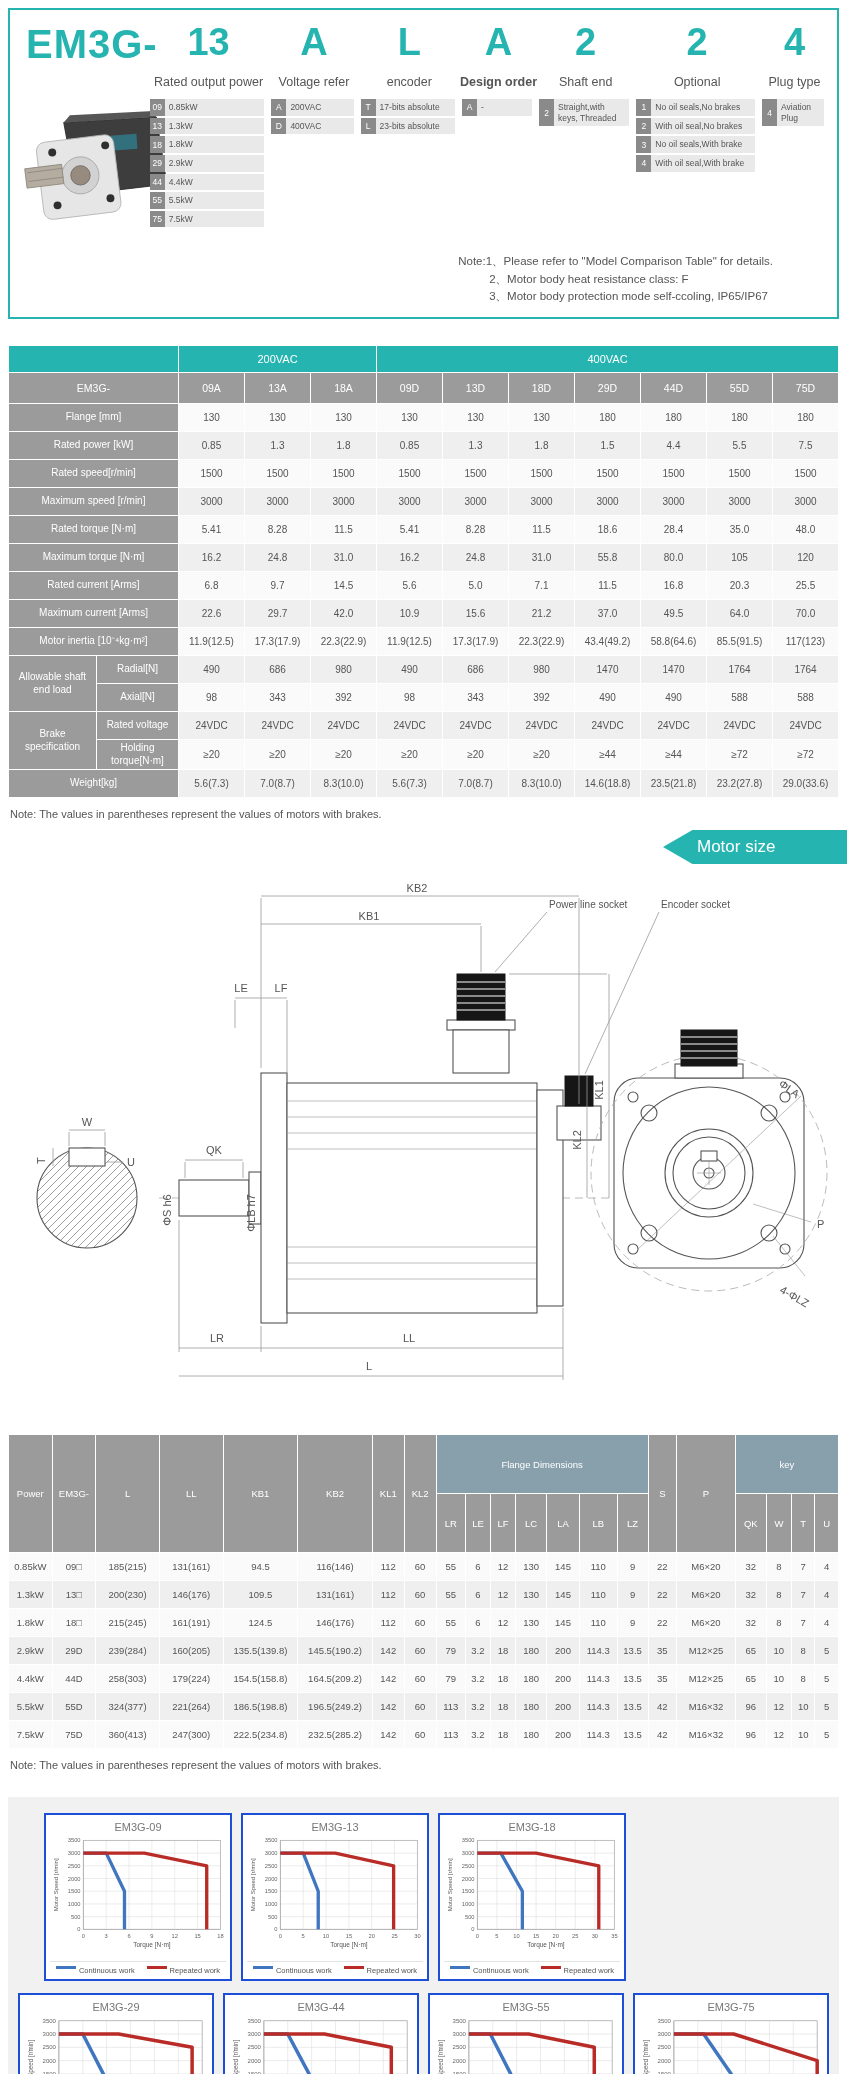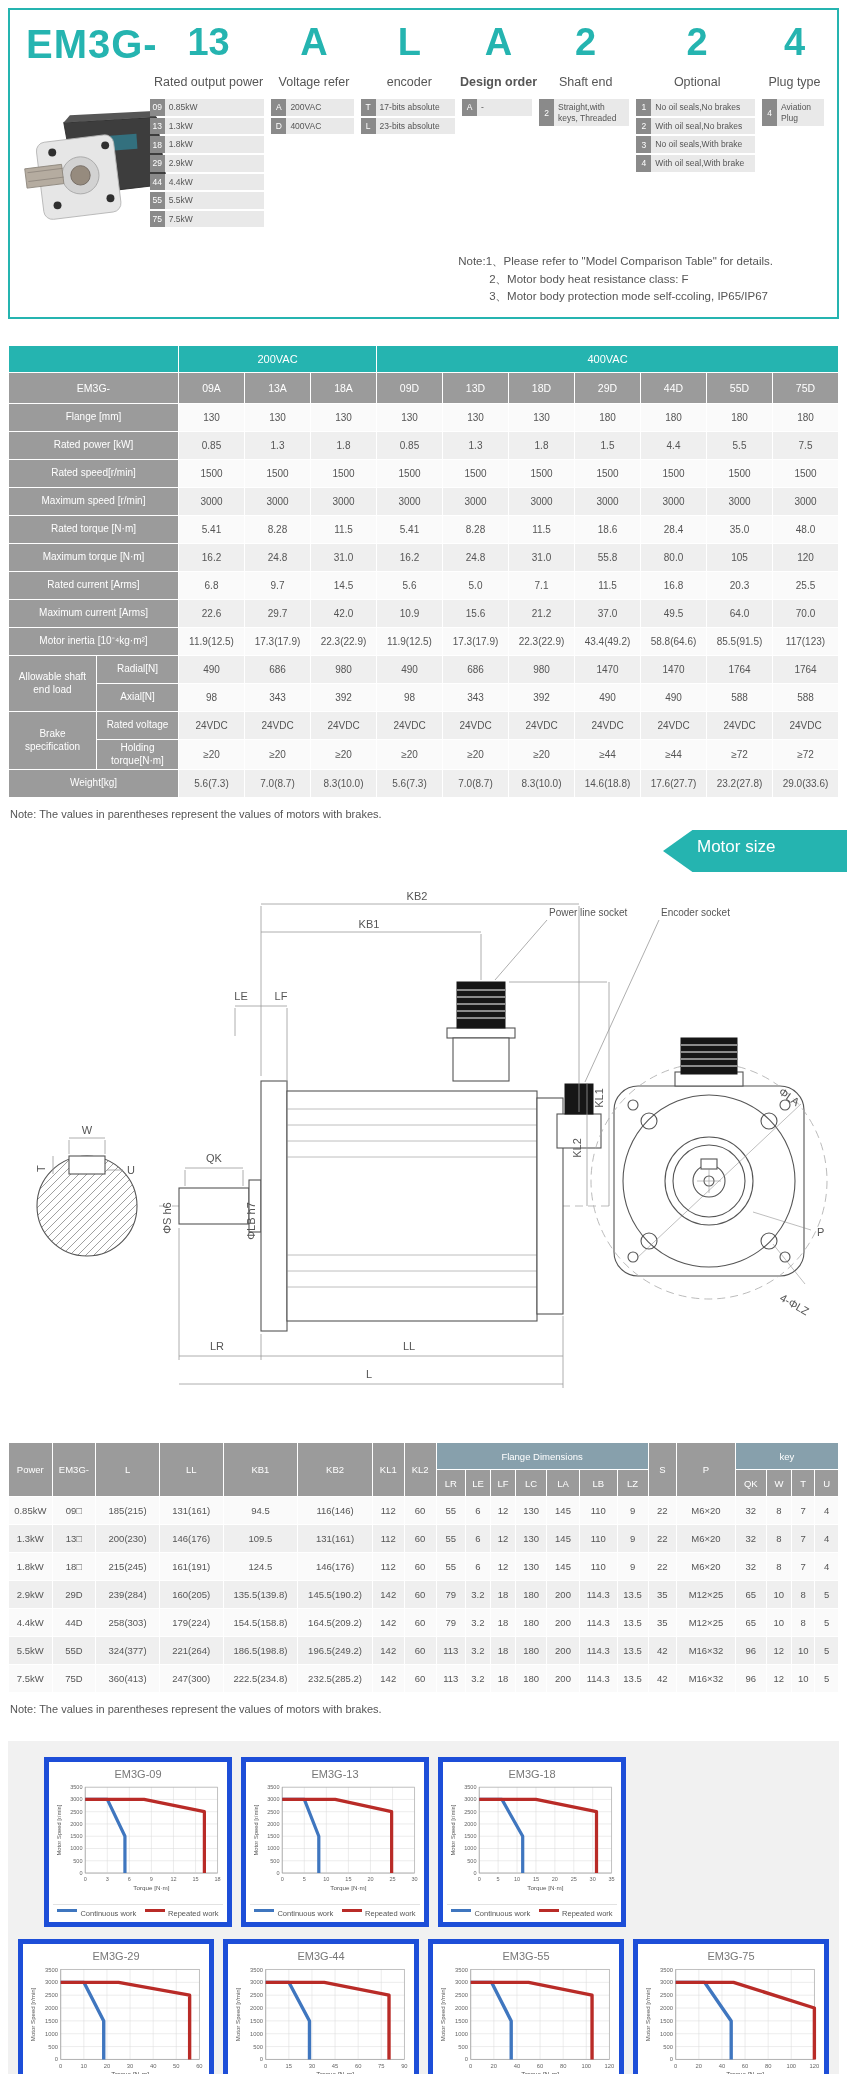--- a/index.html
+++ b/index.html
@@ -19,45 +19,45 @@
   .model-notes .ind{padding-left:31px;}
   
   .spec-wrap,.dim-wrap{margin:26px 8px 0;}
   table{border-collapse:collapse;width:100%;table-layout:fixed;}
   th,td{border:1px solid #fff;font-weight:normal;padding:0;}
   th.teal{background:#25b4b0;color:#fff;font-size:11px;height:26px;}
   th.ghead{background:#9b9b9b;color:#fff;font-size:10.5px;height:30px;}
   td.glabel{background:#9b9b9b;color:#fff;font-size:10px;text-align:center;padding:2px 3px;line-height:1.25;}
   td.val{font-size:10px;color:#555;text-align:center;height:27px;background:#fafafa;}
   #spec-table tbody tr:nth-child(even) td.val{background:#efefef;}
-  #dim-table th{font-size:9.5px;background:#9b9b9b;color:#fff;height:22px;padding:2px 1px;}
+  #dim-table th{font-size:9.5px;background:#9b9b9b;color:#fff;height:22px;padding:18px 1px;}
   #dim-table th.tinted{background:#87a0ac;}
   #dim-table td{font-size:9.5px;color:#555;text-align:center;height:27px;background:#fafafa;}
   #dim-table tbody tr:nth-child(even) td{background:#efefef;}
   .tnote{font-size:11px;color:#555;margin:10px 0 0 2px;}
   
   .diagram-sec{margin:10px 0 0;}
-  .ribbon{width:150px;height:42px;line-height:34px;background:#25b4b0;color:#fff;font-size:17px;
+  .ribbon{width:150px;height:34px;line-height:34px;background:#25b4b0;color:#fff;font-size:17px;
           padding-left:34px;margin-left:auto;margin-right:0;
           clip-path:polygon(0 50%,16% 0,100% 0,100% 100%,16% 100%);}
   svg.tech{display:block;width:830px;margin:4px auto 0;}
   .ln{stroke:#555;stroke-width:1.1;fill:none;}
   .fw{fill:#fff;stroke:#555;stroke-width:1.1;}
   .blk{fill:#161616;stroke:#161616;}
   .rib{stroke:#fff;stroke-width:1;}
   .thin{stroke:#888;stroke-width:0.55;}
   .dim{stroke:#999;stroke-width:0.8;fill:none;}
   .dash{stroke:#aaa;stroke-width:0.8;stroke-dasharray:8 5;fill:none;}
   text.dimt{font-size:11px;fill:#555;}
   text.sock{font-size:10px;fill:#555;}
   
   .charts-panel{background:#f1f1f1;margin:26px 8px 8px;padding:16px 10px 12px;}
   .charts-row{display:flex;gap:9px;}
   .row1{padding-left:26px;margin-bottom:12px;}
-  .chart-card{background:#fff;border:5px solid #1d4ed8;flex:none;width:188px;padding:4px 4px 2px;box-sizing:border-box;}
+  .chart-card{background:#fff;border:2px solid #1d4ed8;flex:none;width:188px;padding:4px 4px 2px;box-sizing:border-box;}
   .row2 .chart-card{width:196px;}
   .chart-title{font-size:11px;color:#777;text-align:center;margin:2px 0 0;}
   svg.chart{display:block;width:100%;}
   .chart-legend{display:flex;justify-content:space-around;border-top:1px solid #e2e2e2;padding:4px 0 2px;margin-top:2px;}
   .legend-item{display:flex;align-items:flex-start;gap:3px;font-size:7.5px;color:#555;}
   .legend-swatch{width:20px;height:3px;}
 </style>
 </head>
 <body>
 
@@ -399,21 +399,21 @@
         </tr>
         <tr>
           <td class="glabel" colspan="2">Weight[kg]</td>
           <td class="val">5.6(7.3)</td>
           <td class="val">7.0(8.7)</td>
           <td class="val">8.3(10.0)</td>
           <td class="val">5.6(7.3)</td>
           <td class="val">7.0(8.7)</td>
           <td class="val">8.3(10.0)</td>
           <td class="val">14.6(18.8)</td>
-          <td class="val">17.6(27.7)</td>
+          <td class="val">23.5(21.8)</td>
           <td class="val">23.2(27.8)</td>
           <td class="val">29.0(33.6)</td>
         </tr>
       </tbody>
     </table>
   <div class="tnote">Note: The values in parentheses represent the values of motors with brakes.</div>
 </section>
 
 <section class="diagram-sec">
   <div class="ribbon">Motor size</div>

